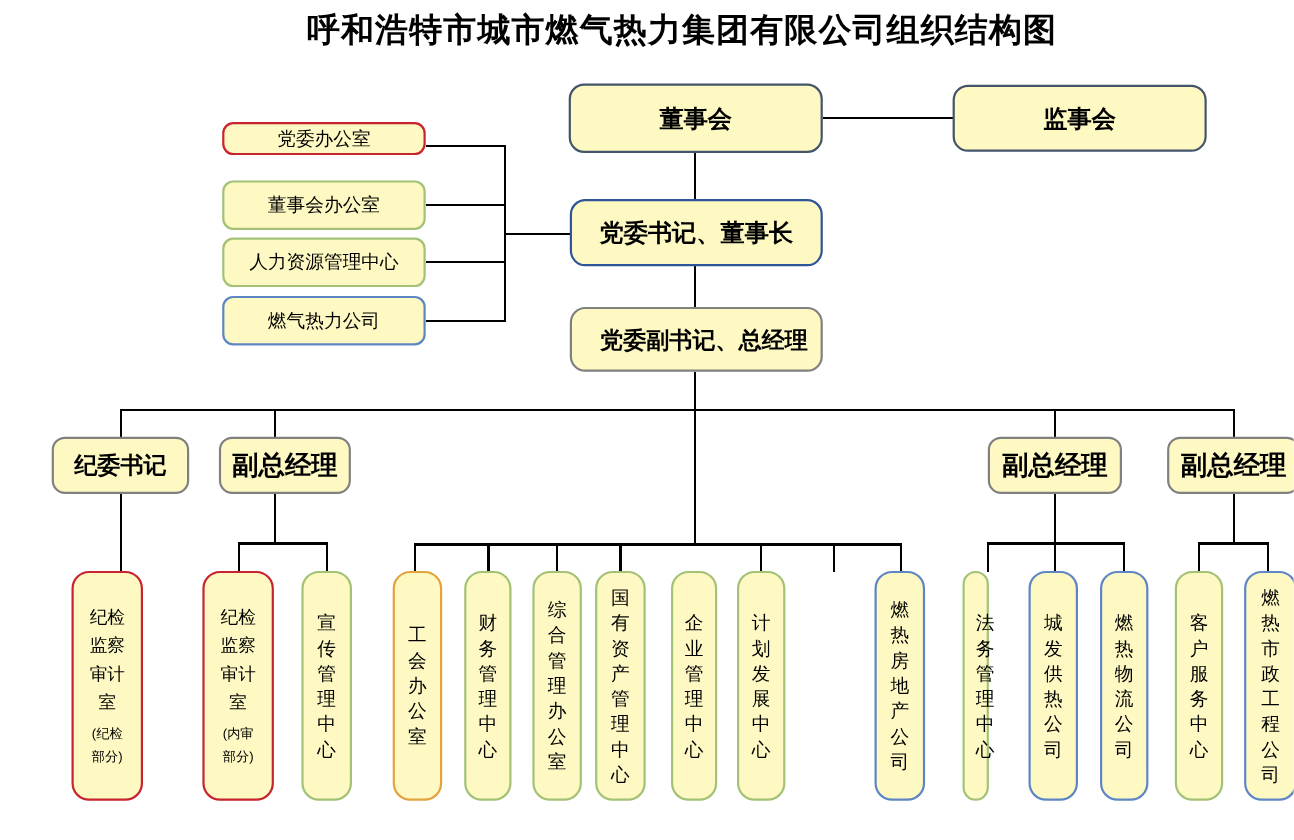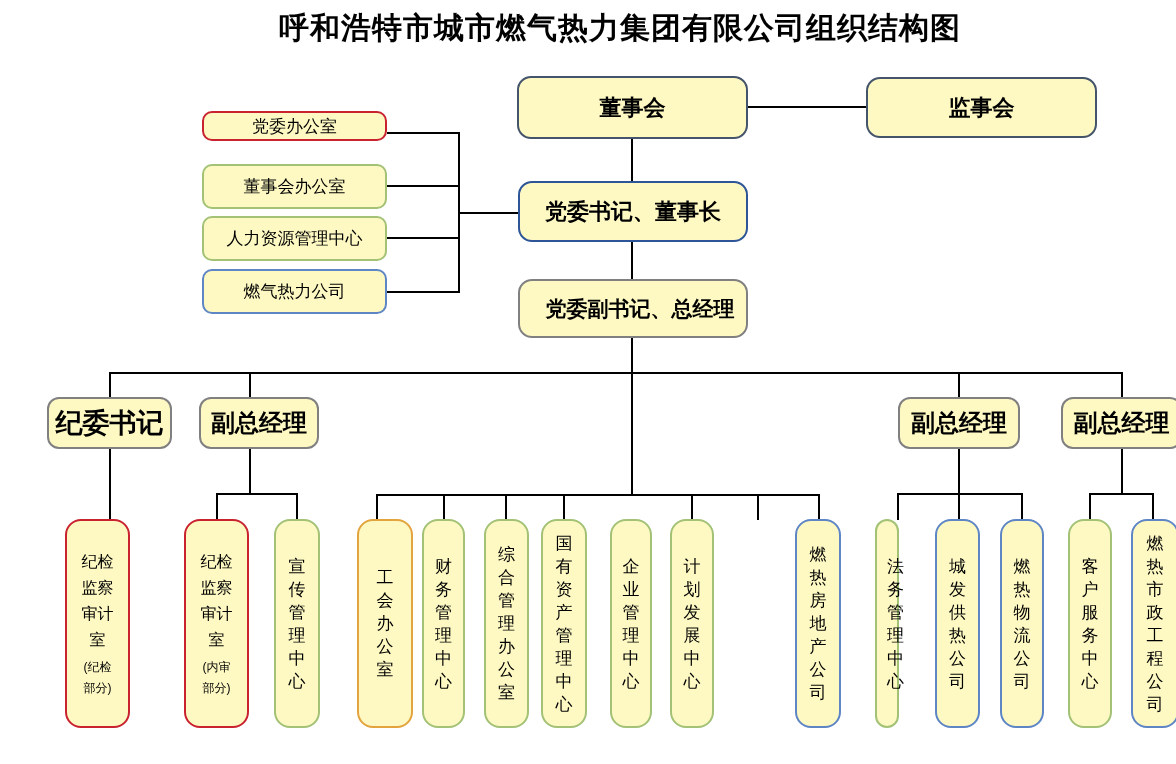--- a/index.html
+++ b/index.html
@@ -106,21 +106,21 @@
   <div class="node side b-green" style="left:170px;top:164px;width:185px;height:45px;">
     <span>董事会办公室</span>
   </div>
   <div class="node side b-green" style="left:170px;top:216px;width:185px;height:45px;">
     <span>人力资源管理中心</span>
   </div>
   <div class="node side b-blue" style="left:170px;top:269px;width:185px;height:45px;">
     <span>燃气热力公司</span>
   </div>
 
-  <div class="node head-md b-gray" style="left:15px;top:397px;width:125px;height:52px;font-size:27px;">
+  <div class="node head-md b-gray" style="left:15px;top:397px;width:125px;height:52px;font-size:21px;">
     <span>纪委书记</span>
   </div>
   <div class="node head-md b-gray" style="left:167px;top:397px;width:120px;height:52px;">
     <span>副总经理</span>
   </div>
   <div class="node head-md b-gray" style="left:866px;top:397px;width:122px;height:52px;">
     <span>副总经理</span>
   </div>
   <div class="node head-md b-gray" style="left:1029px;top:397px;width:121px;height:52px;">
     <span>副总经理</span>
@@ -134,21 +134,21 @@
   </div>
   <div class="node tall wide b-red" style="left:152px;width:65px;">
     <div class="stack">
       <span class="main">纪检监察审计室</span>
       <span class="sub">(内审部分)</span>
     </div>
   </div>
   <div class="node tall b-green" style="left:242px;width:46px;">
     <span class="main">宣传管理中心</span>
   </div>
-  <div class="node tall b-orange" style="left:325px;width:56px;">
+  <div class="node tall b-orange" style="left:325px;width:45px;">
     <span class="main">工会办公室</span>
   </div>
   <div class="node tall b-green" style="left:390px;width:43px;">
     <span class="main">财务管理中心</span>
   </div>
   <div class="node tall b-green" style="left:452px;width:45px;">
     <span class="main">综合管理办公室</span>
   </div>
   <div class="node tall b-green" style="left:509px;width:46px;">
     <span class="main">国有资产管理中心</span>

